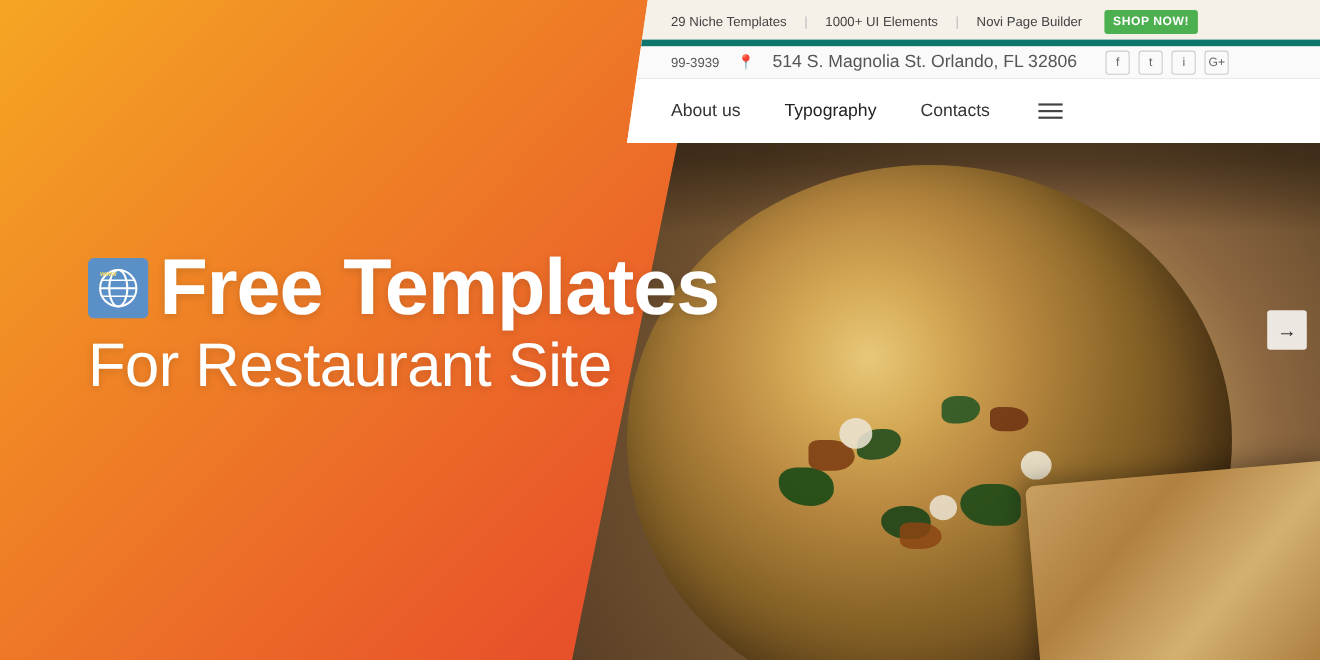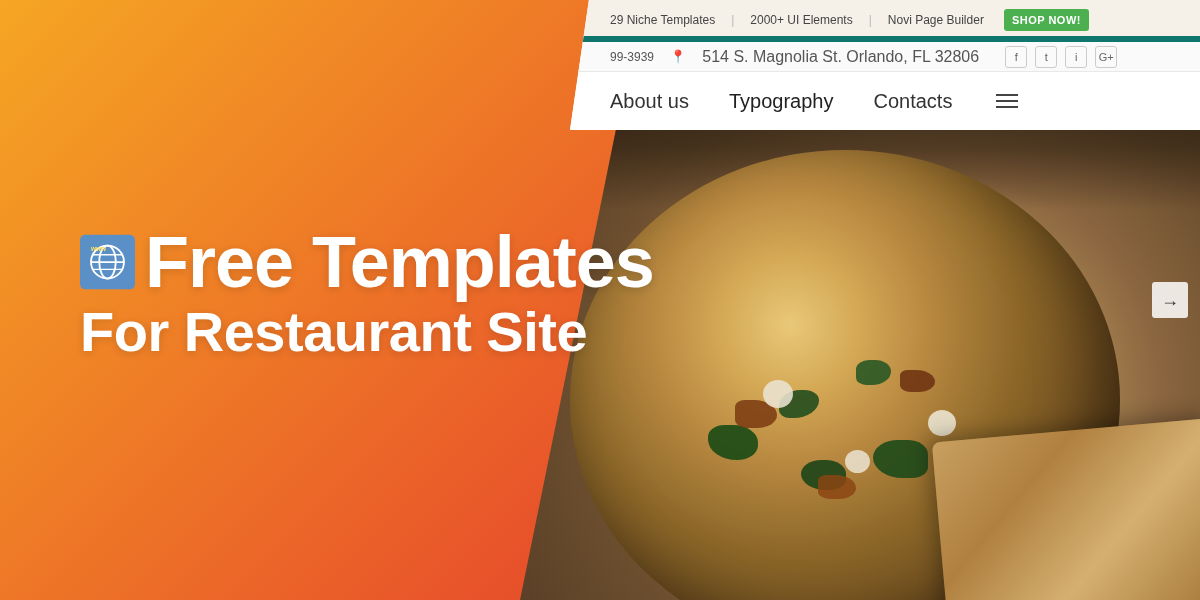--- a/index.html
+++ b/index.html
@@ -211,21 +211,21 @@
       top: 72px; left: 0; right: 0;
       height: 58px;
       background: white;
       display: flex;
       align-items: center;
       padding: 0 20px 0 40px;
       gap: 40px;
     }
 
     .nav-item {
-      font-size: 20px;
+      font-size: 16px;
       color: #333;
       cursor: pointer;
       font-weight: 400;
       white-space: nowrap;
       text-align: center;
     }
 
     .nav-item.active {
       color: #222;
       font-weight: 500;
@@ -273,21 +273,21 @@
       font-size: 72px;
       font-weight: 900;
       color: white;
       line-height: 1.05;
       text-shadow: 0 2px 8px rgba(0,0,0,0.15);
       letter-spacing: -1px;
     }
 
     .sub-title {
       font-size: 56px;
-      font-weight: 700;
+      font-weight: 400;
       color: white;
       line-height: 1.1;
       text-shadow: 0 2px 8px rgba(0,0,0,0.15);
       letter-spacing: -0.5px;
       margin-top: 12px;
     }
 
     
     .arrow-btn {
       position: absolute;
@@ -355,21 +355,21 @@
 
       <div class="wooden-board"></div>
     </div>
   </div>
 
   <div class="browser-chrome">
 
     <div class="promo-bar">
       <span class="promo-item">29 Niche Templates</span>
       <span class="promo-separator">|</span>
-      <span class="promo-item">2000+ UI Elements</span>
+      <span class="promo-item">1000+ UI Elements</span>
       <span class="promo-separator">|</span>
       <span class="promo-item">Novi Page Builder</span>
       <button class="shop-now-btn">SHOP NOW!</button>
     </div>
 
     <div class="address-bar">
       <span class="phone-text">99-3939</span>
       <span class="location-pin">📍</span>
       <span class="address-text">514 S. Magnolia St. Orlando, FL 32806</span>
       <div class="social-icons">

